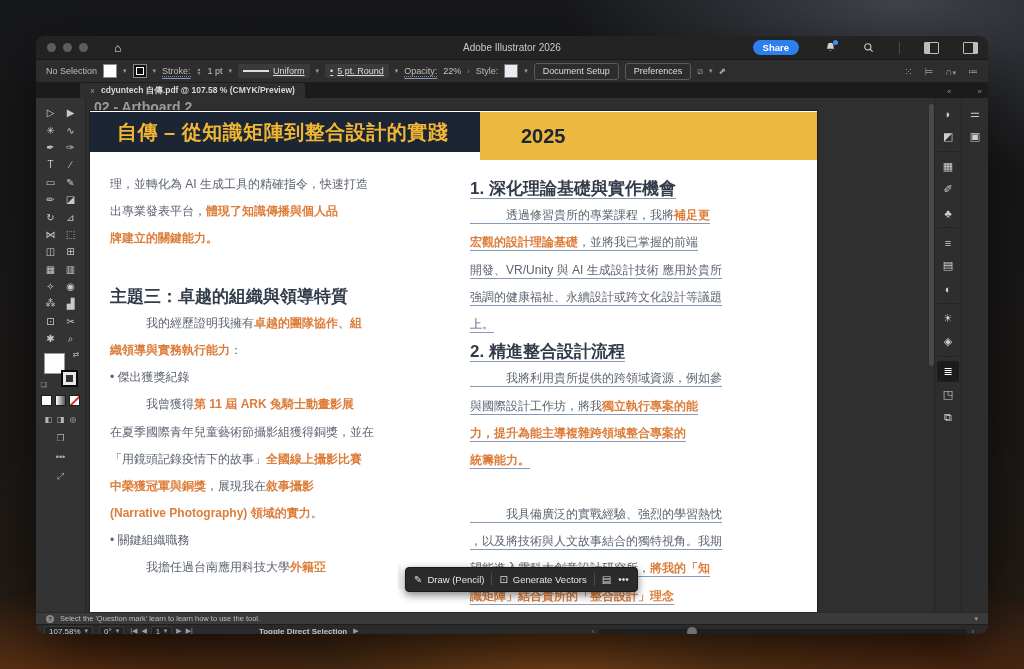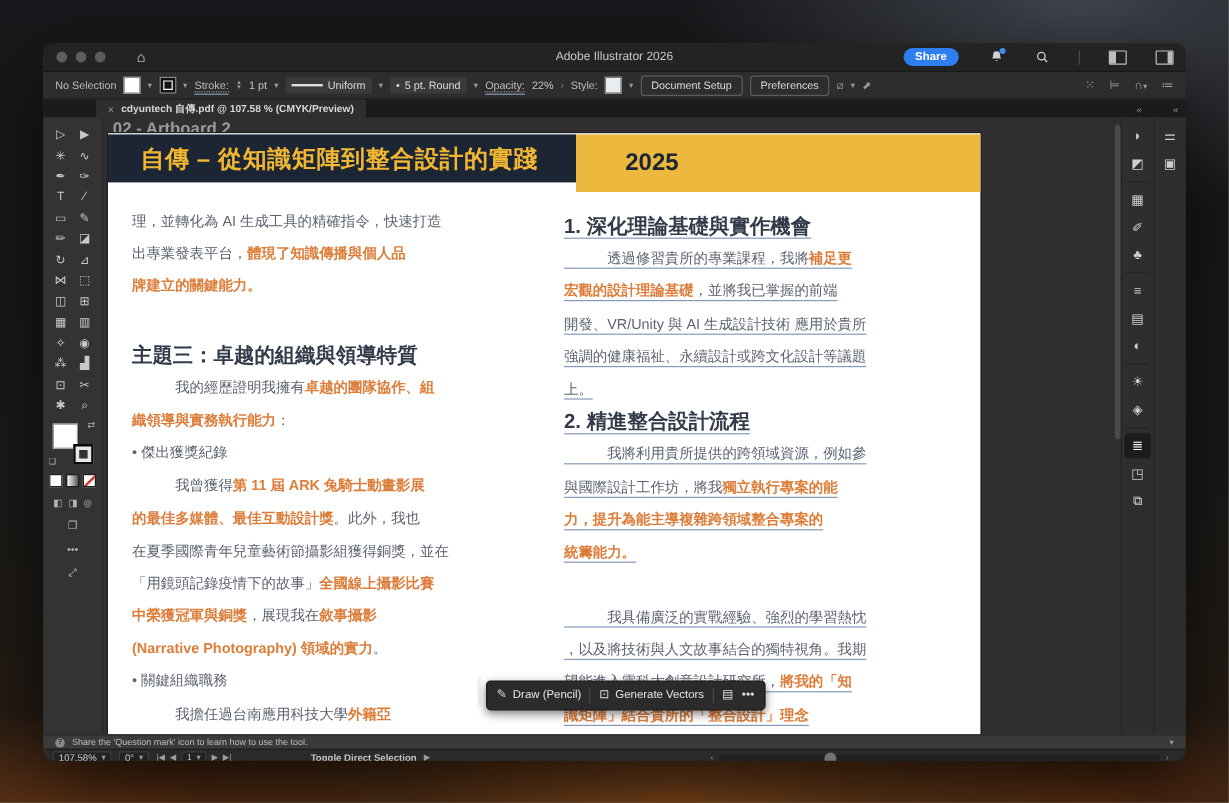--- a/index.html
+++ b/index.html
@@ -29,21 +29,21 @@
   .panelic.left::before{content:"";position:absolute;left:0;top:0;bottom:0;width:5px;background:#bdbdbd;}
   .panelic.right::before{content:"";position:absolute;right:0;top:0;bottom:0;width:4px;background:#bdbdbd;}
   
   .controlbar{height:22px;background:#2d2d2d;border-bottom:1px solid #1d1d1d;display:flex;
     align-items:center;font-size:9px;color:#c4c4c4;gap:6px;padding:0 10px;white-space:nowrap;}
   .cb-label{color:#bdbdbd;}
   .cb-label.u{border-bottom:1px dotted #8a8a8a;}
   .chev{color:#9a9a9a;font-size:7px;}
   .fillsw{width:12px;height:12px;background:#fff;border:1px solid #8a8a8a;}
   .strokesw{width:12px;height:12px;background:#111;border:1px solid #8a8a8a;box-shadow:inset 0 0 0 2px #111, inset 0 0 0 3px #fff;}
-  .cb-field{background:#3a3a3a;border-radius:2px;padding:2px 5px;display:flex;align-items:center;gap:4px;color:#ddd;}
+  .cb-field{background:#3a3a3a;border-radius:2px;padding:2px 5px;display:flex;align-items:center;gap:4px;color:#ddd;text-decoration:underline;}
   .stroke-line{display:inline-block;width:26px;height:2px;background:#ddd;}
   .cb-btn{border:1px solid #5c5c5c;border-radius:3px;padding:2.5px 8px;color:#ddd;}
   .stepper{display:flex;flex-direction:column;font-size:5px;line-height:4px;color:#9a9a9a;}
   .cb-right{margin-left:auto;display:flex;gap:12px;color:#9f9f9f;font-size:10px;align-items:center;}
   .stylesw{width:12px;height:12px;background:#e9edf2;border:1px solid #777;}
   
   .tabbar{position:relative;height:15px;background:#1b1b1b;display:flex;align-items:flex-end;}
   .doctab{margin-left:44px;height:15px;background:#2e2e2e;display:flex;align-items:center;gap:6px;
     padding:0 10px;font-size:8.5px;color:#d8d8d8;font-weight:bold;border-radius:2px 2px 0 0;}
   .doctab .x{color:#9a9a9a;font-weight:normal;}
@@ -276,21 +276,20 @@
           <div class="col" id="left-col">
               <div class="line"><span class="seg-g">理，並轉化為 AI 生成工具的精確指令，快速打造</span></div>
               <div class="line"><span class="seg-g">出專業發表平台，</span><span class="seg-o">體現了知識傳播與個人品</span></div>
               <div class="line"><span class="seg-o">牌建立的關鍵能力。</span></div>
               <div style="height: 30px;"></div>
               <div class="line line-h"><span class="seg-g">主題三：卓越的組織與領導特質</span></div>
               <div class="line"><span class="seg-g">　　　我的經歷證明我擁有</span><span class="seg-o">卓越的團隊協作、組</span></div>
               <div class="line"><span class="seg-o">織領導與實務執行能力</span><span class="seg-g">：</span></div>
               <div class="line"><span class="seg-g">• 傑出獲獎紀錄</span></div>
               <div class="line"><span class="seg-g">　　　我曾獲得</span><span class="seg-o">第 11 屆 ARK 兔騎士動畫影展</span></div>
-              <div class="line"><span class="seg-o">的最佳多媒體、最佳互動設計獎</span><span class="seg-g">。此外，我也</span></div>
               <div class="line"><span class="seg-g">在夏季國際青年兒童藝術節攝影組獲得銅獎，並在</span></div>
               <div class="line"><span class="seg-g">「用鏡頭記錄疫情下的故事」</span><span class="seg-o">全國線上攝影比賽</span></div>
               <div class="line"><span class="seg-o">中榮獲冠軍與銅獎</span><span class="seg-g">，展現我在</span><span class="seg-o">敘事攝影</span></div>
               <div class="line"><span class="seg-o">(Narrative Photography) 領域的實力</span><span class="seg-g">。</span></div>
               <div class="line"><span class="seg-g">• 關鍵組織職務</span></div>
               <div class="line"><span class="seg-g">　　　我擔任過台南應用科技大學</span><span class="seg-o">外籍亞</span></div>
               <div class="line"></div>
             </div>
           <div class="col" id="right-col">
               <div class="line line-h u"><span class="seg-g">1. 深化理論基礎與實作機會</span></div>
@@ -355,21 +354,21 @@
           </div>
         <div class="rp-col" id="rp-col2">
             <div class="rp-item">⚌</div>
             <div class="rp-item">▣</div>
           </div>
       </div>
     </div>
 
     <div class="hintbar">
       <div class="qmark">?</div>
-      <span>Share the 'Question mark' icon to learn how to use the tool.</span>
+      <span>Select the 'Question mark' learn to learn how to use the tool.</span>
       <span class="hint-chev">▾</span>
     </div>
 
     <div class="statusbar">
       <div class="st-field">
         <span>107.58%</span>
           <span class="chev">▾</span>
       </div>
       <div class="st-field">
         <span>0°</span>

